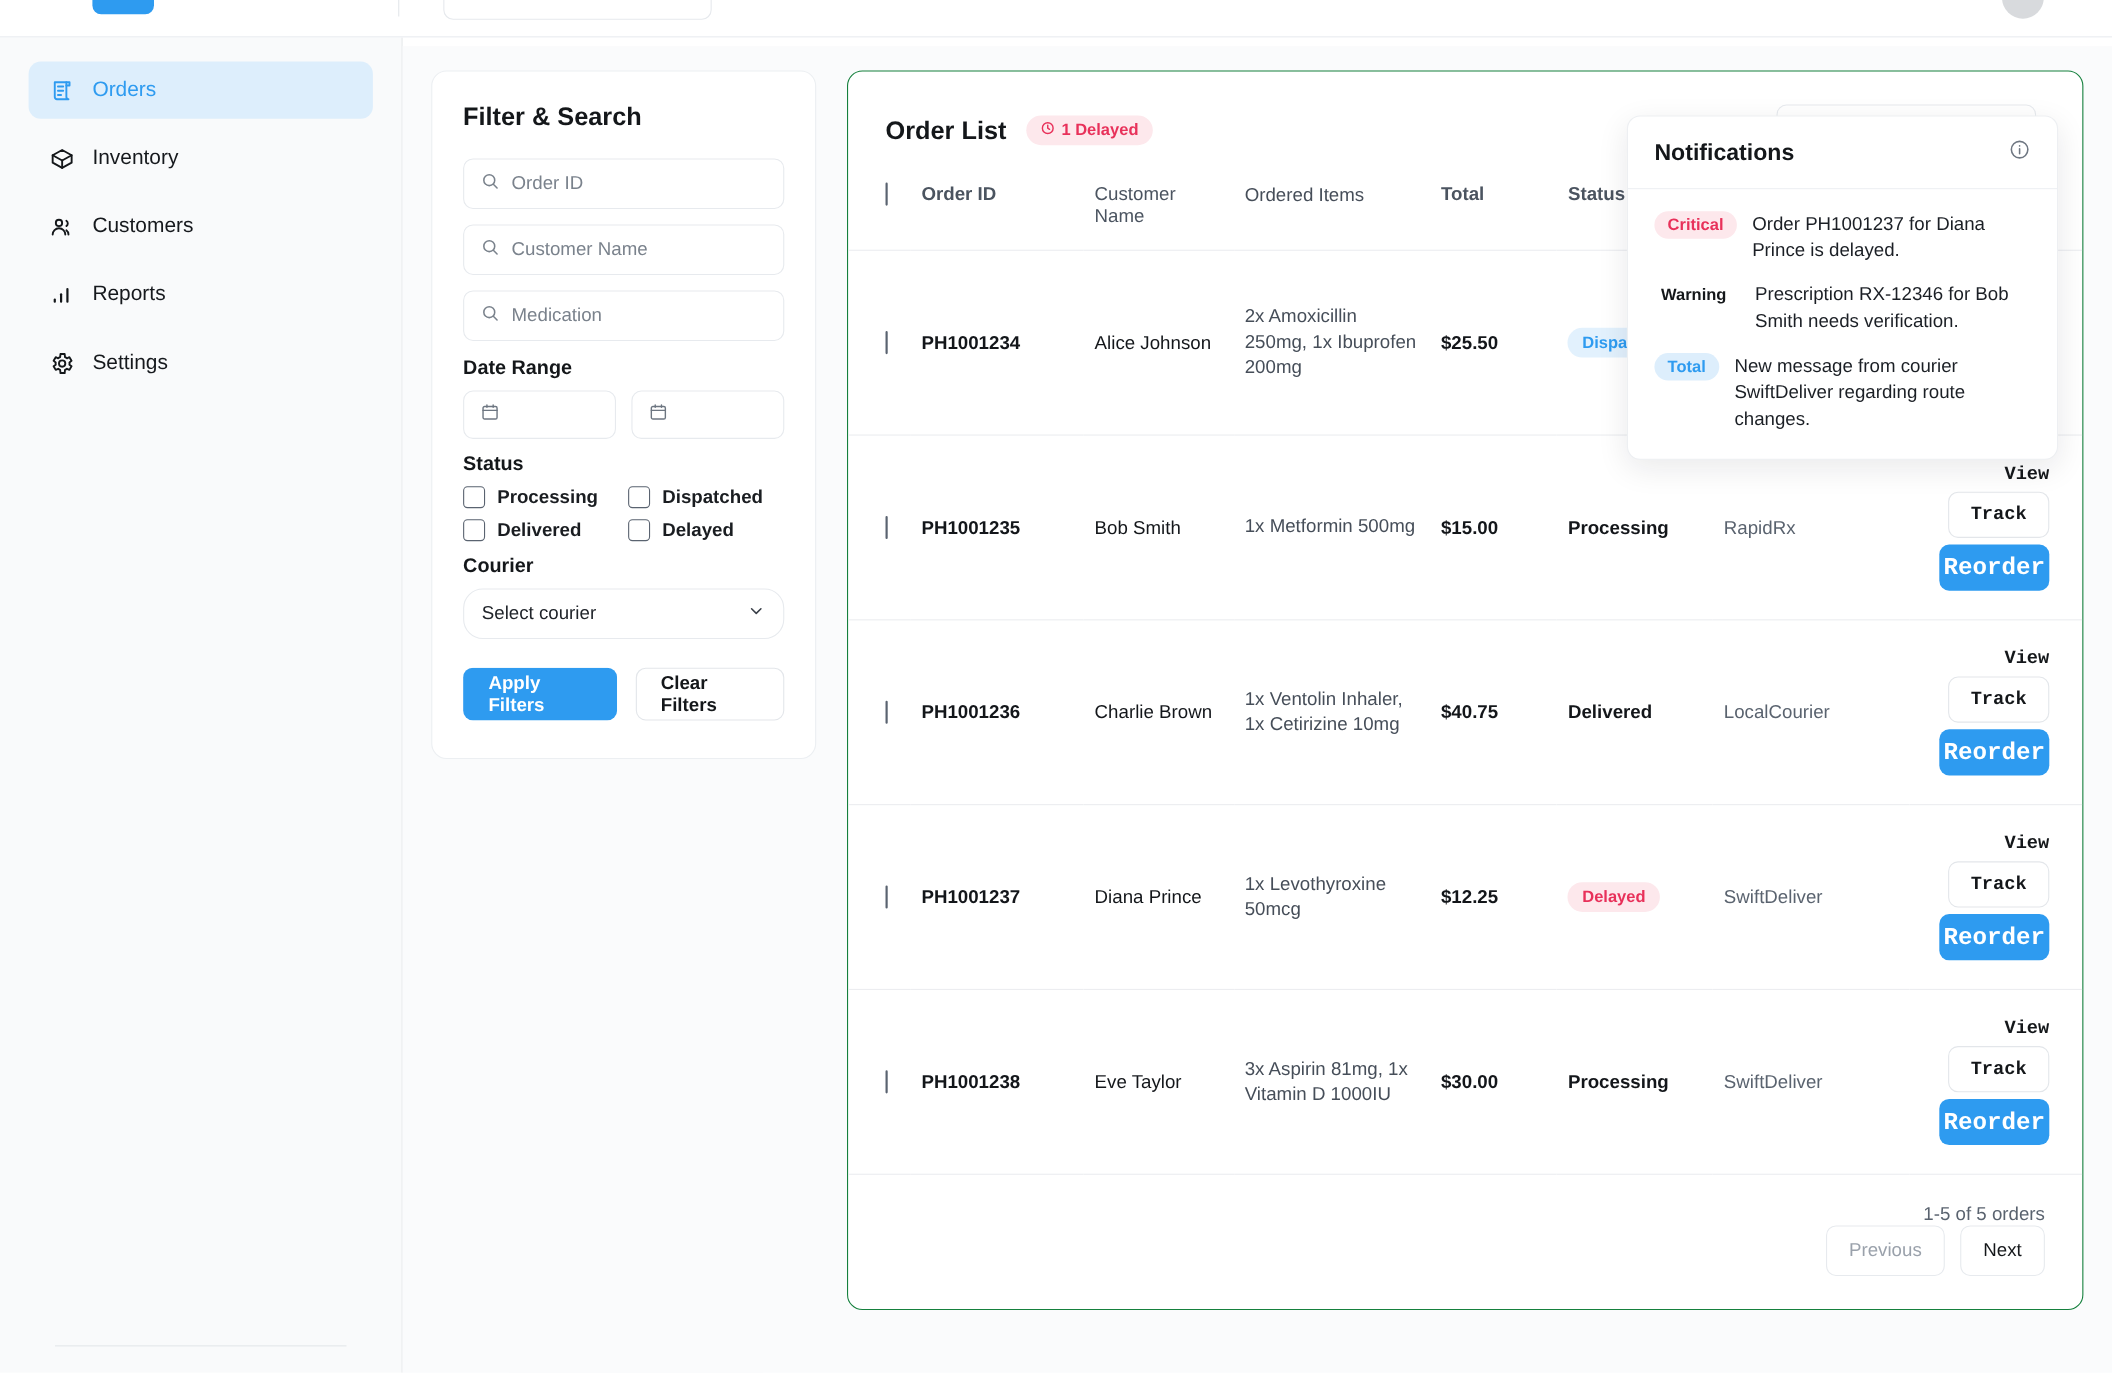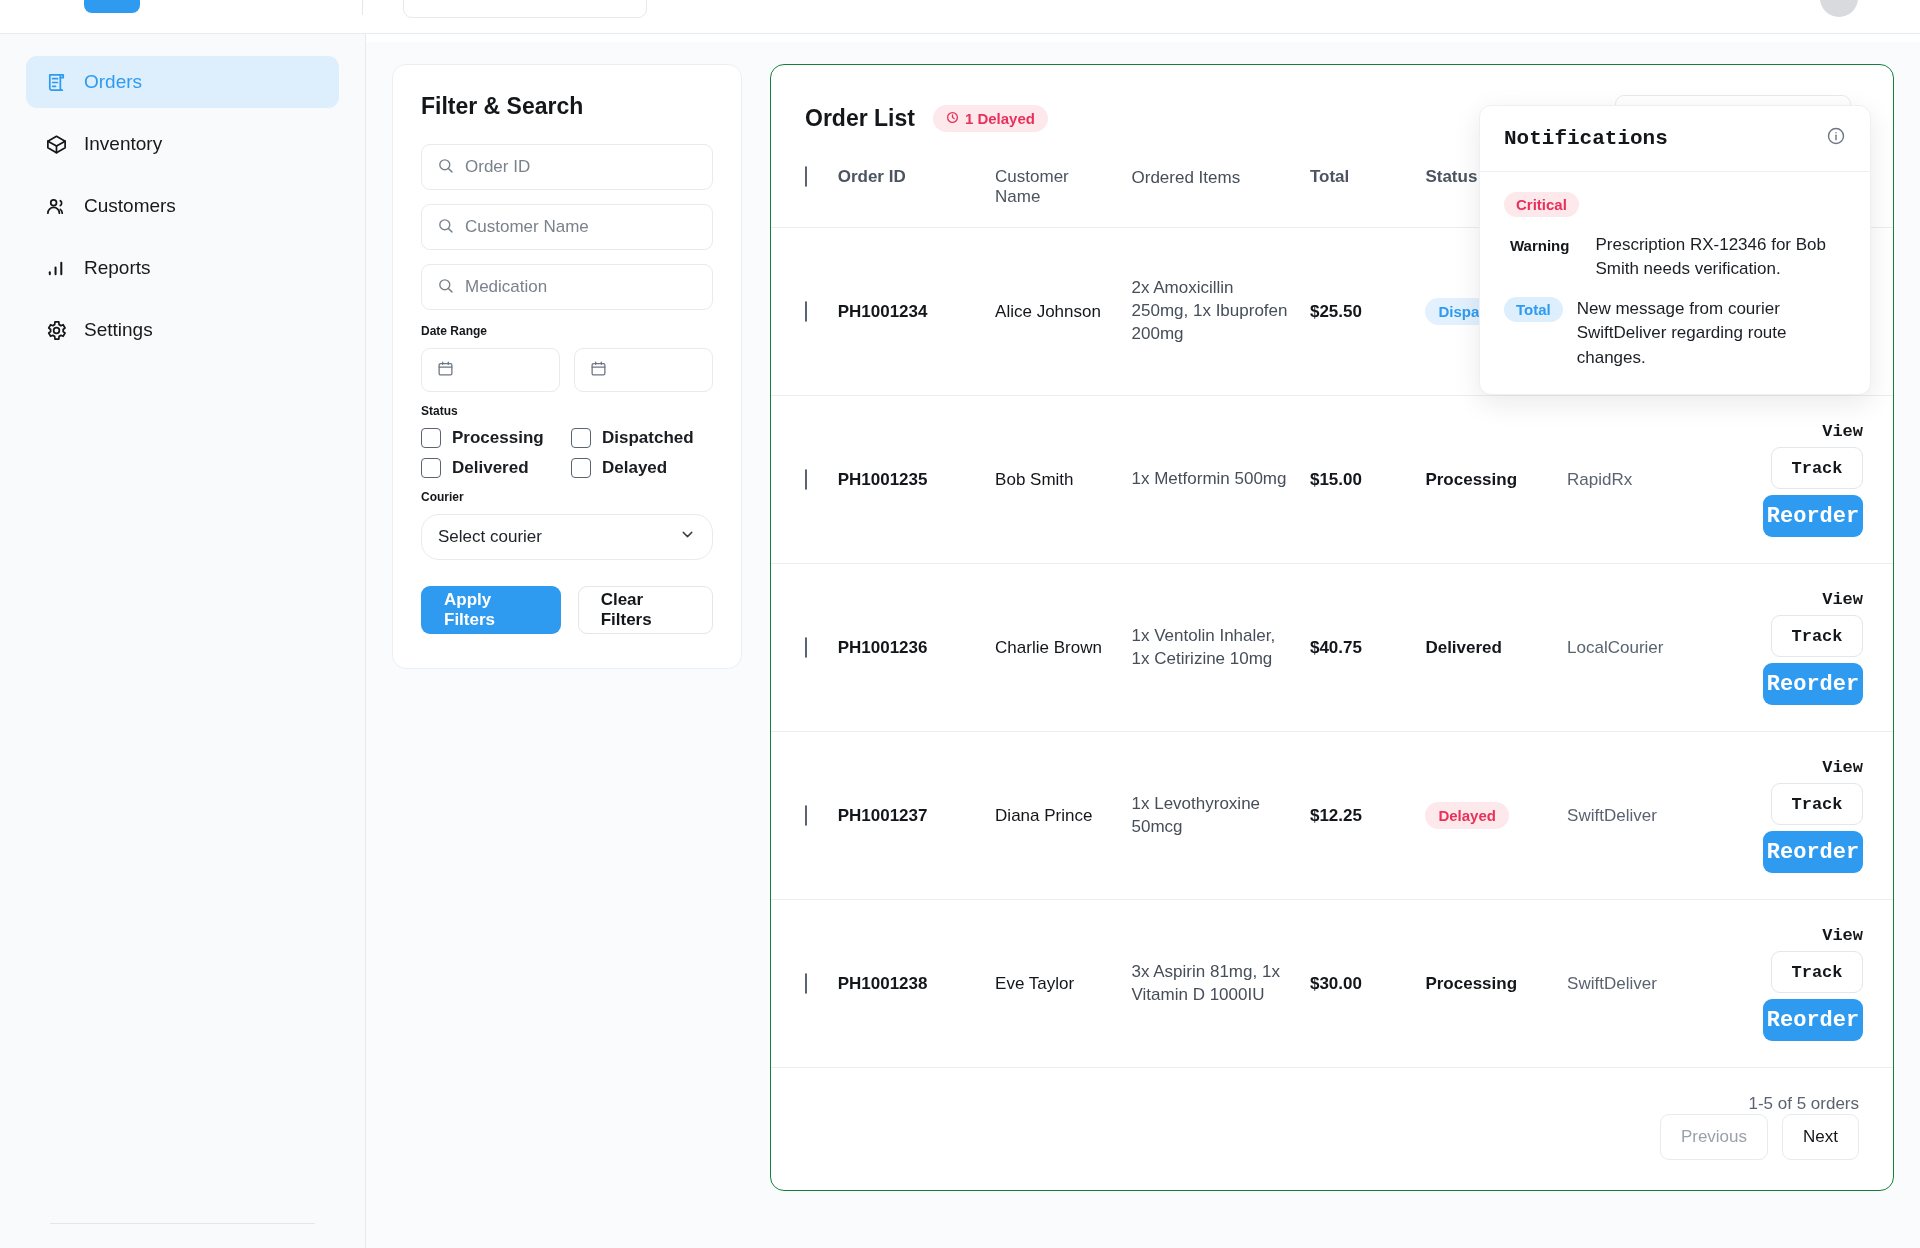--- a/index.html
+++ b/index.html
@@ -86,21 +86,21 @@
     padding: 28px 28px 34px 28px;
     height: fit-content;
   }
   .filter-title { font-size: 23px; font-weight: 700; color: #14171a; margin-bottom: 24px; }
   .search-field {
     display: flex; align-items: center; gap: 11px;
     height: 46px; border: 1px solid #e7eaee; border-radius: 9px;
     padding: 0 15px; margin-bottom: 14px; background: #fff;
   }
   .search-field .ph { color: #7a828c; font-size: 17px; }
-  .group-label { font-size: 12px; font-weight: 700; color: #14171a; margin: 12px 0 10px; }
+  .group-label { font-size: 18px; font-weight: 700; color: #14171a; margin: 12px 0 10px; }
   .date-row { display: flex; gap: 14px; margin-bottom: 6px; }
   .date-field {
     flex: 1; height: 44px; border: 1px solid #e7eaee; border-radius: 9px;
     display: flex; align-items: center; padding: 0 15px;
   }
   .cb-grid {
     display: grid; grid-template-columns: 1fr 1fr;
     row-gap: 10px; column-gap: 8px; margin-bottom: 4px;
   }
   .cb-item { display: flex; align-items: center; gap: 11px; font-size: 17px; font-weight: 700; color: #1a1d21; }
@@ -205,21 +205,20 @@
     border: 1px solid #edeff2;
     border-radius: 12px;
     box-shadow: 0 8px 28px rgba(20,25,35,0.09);
     z-index: 40;
     overflow: hidden;
   }
   .notif-head {
     display: flex; align-items: center; justify-content: space-between;
     padding: 20px 24px;
     border-bottom: 1px solid #eef0f3;
-    font-family: Liberation Mono, monospace;
   }
   .notif-title { font-size: 21px; font-weight: 700; color: #14171a; }
   .notif-body { padding: 20px 24px 24px 24px; display: flex; flex-direction: column; gap: 16px; }
   .notif-row { display: flex; gap: 14px; align-items: flex-start; }
   .n-tag {
     flex: 0 0 auto; border-radius: 999px; padding: 4px 12px;
     font-size: 15px; font-weight: 700; white-space: nowrap;
   }
   .n-critical { background: #fde8ec; color: #e8315a; }
   .n-warning { background: transparent; color: #14171a; padding-left: 6px; }
@@ -542,20 +541,21 @@
             <svg width="20" height="20" viewBox="0 0 24 24" fill="none" stroke="#6f7782" stroke-width="1.7">
                 <circle cx="12" cy="12" r="9"></circle>
                 <line x1="12" y1="11" x2="12" y2="16.5" stroke-linecap="round"></line>
                 <circle cx="12" cy="8" r="0.9" fill="#6f7782" stroke="none"></circle>
               </svg>
           </span>
         </div>
         <div class="notif-body">
           <div class="notif-row">
             <span class="n-tag n-critical">Critical</span>
+            <span class="n-text">Order PH1001237 for Diana Prince is delayed.</span>
           </div>
           <div class="notif-row">
             <span class="n-tag n-warning">Warning</span>
             <span class="n-text">Prescription RX-12346 for Bob Smith needs verification.</span>
           </div>
           <div class="notif-row">
             <span class="n-tag n-info">Total</span>
             <span class="n-text">New message from courier SwiftDeliver regarding route changes.</span>
           </div>
         </div>

